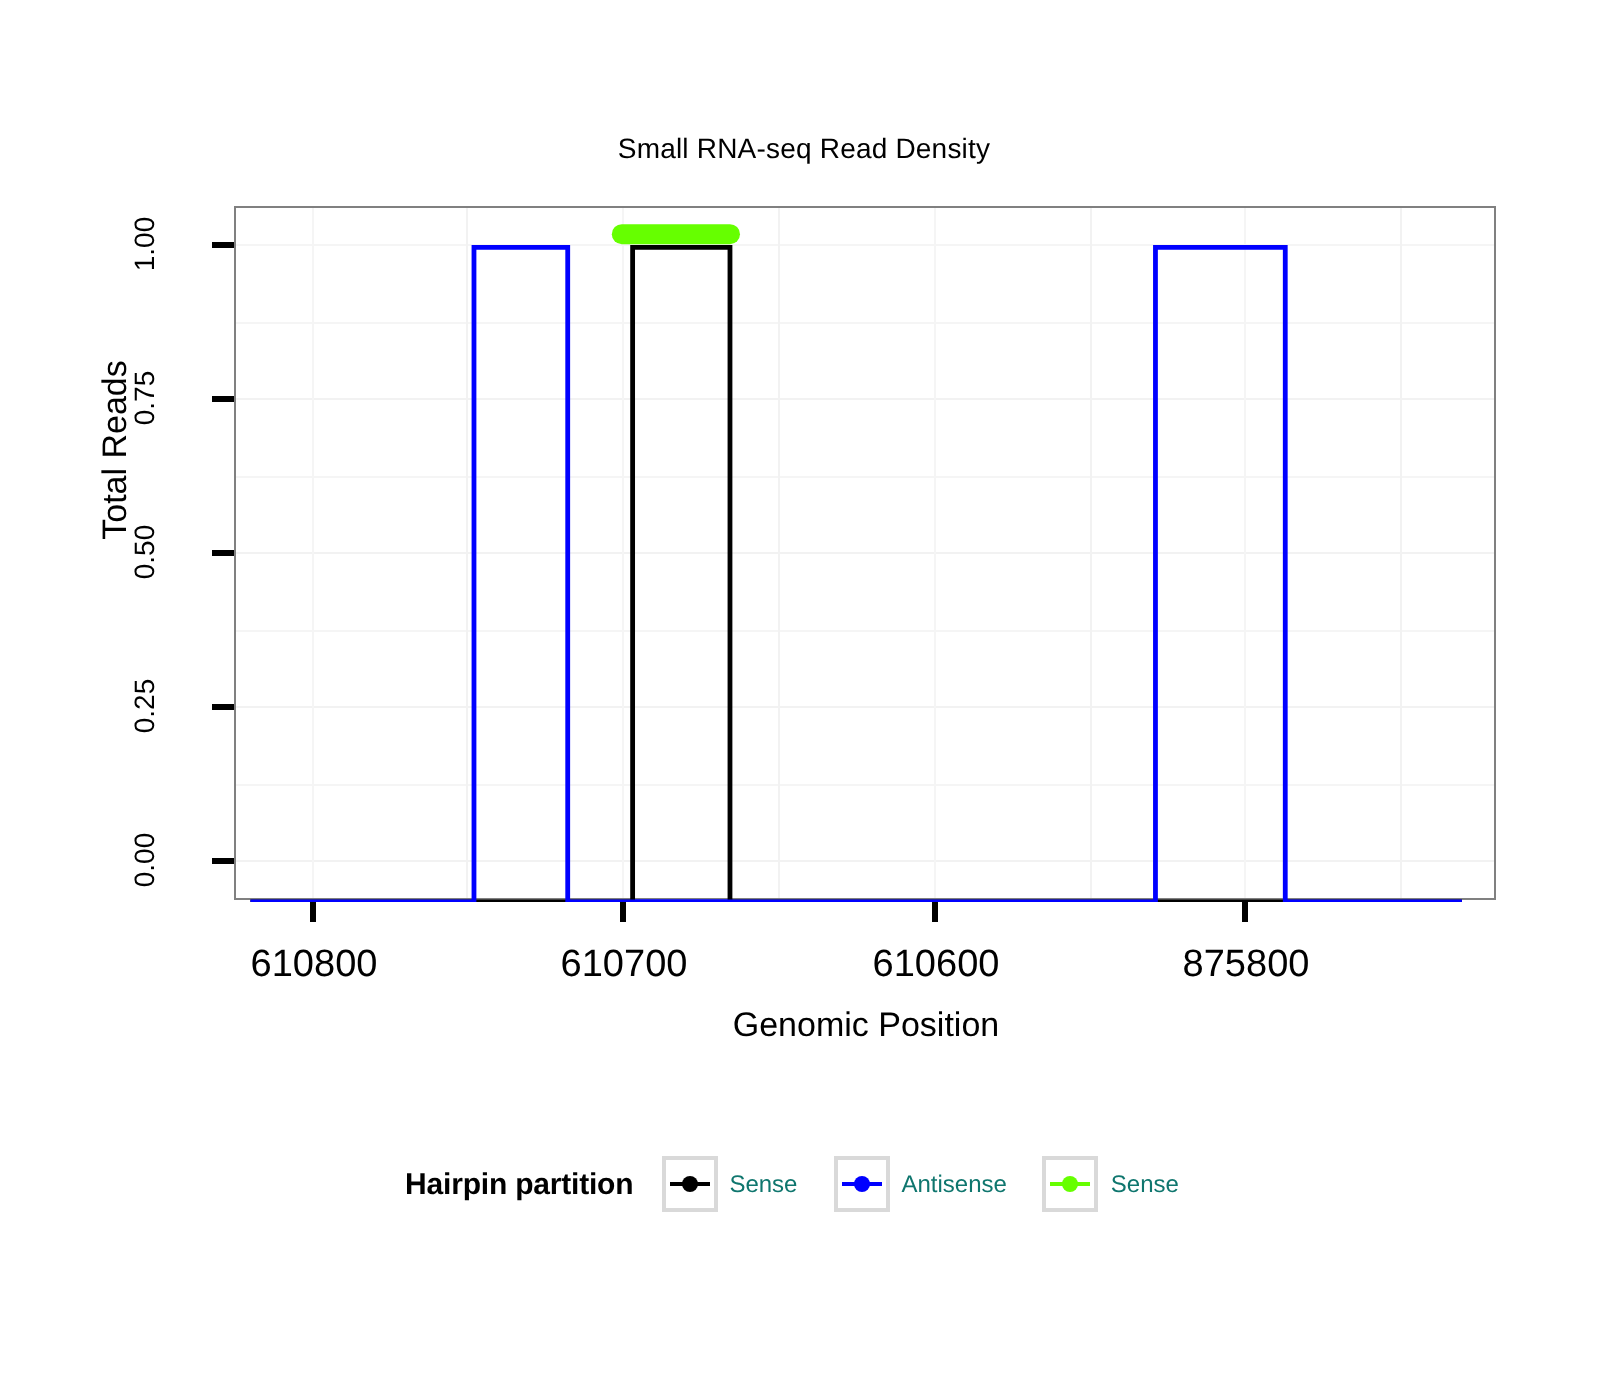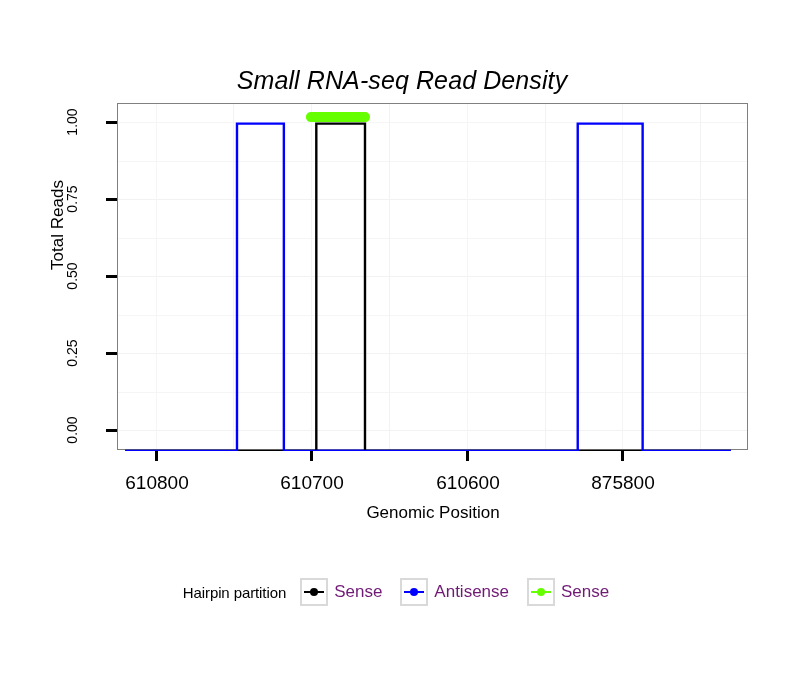--- a/index.html
+++ b/index.html
@@ -20,24 +20,23 @@
     left: 0; top: 0;
     width: 810px;
     height: 690px;
   }
   .chart-title {
     position: absolute;
     left: 0;
     top: 66px;
     width: 804px;
     text-align: center;
-    font-size: 25px;
+    font-size: 14px;
     letter-spacing: 0.1px;
     color: #000;
-    font-style: italic;
   }
   .ylab {
     position: absolute;
     left: -22px;
     top: 215px;
     width: 160px;
     text-align: center;
     font-size: 17px;
     transform: rotate(-90deg);
     transform-origin: center center;
@@ -118,21 +117,21 @@
     left: 0;
     top: 578px;
     width: 810px;
     display: flex;
     align-items: center;
     justify-content: center;
     gap: 0px;
   }
   .legend-title {
     font-size: 15px;
-    font-weight: normal;
+    font-weight: bold;
     color: #000;
     margin-right: 14px;
     letter-spacing: -0.1px;
   }
   .legend-item {
     display: flex;
     align-items: center;
     margin-right: 8px;
   }
   .legend-key {
@@ -155,22 +154,22 @@
     top: 50%;
     margin-top: -1.25px;
   }
   .legend-key .kdot {
     position: relative;
     width: 8px;
     height: 8px;
     border-radius: 50%;
   }
   .legend-label {
-    font-size: 17px;
-    color: #701a75;
+    font-size: 12px;
+    color: #0f766e;
     margin-right: 10px;
   }
   svg.series-layer {
     position: absolute;
     left: 0; top: 0;
   }
 </style>
 </head>
 <body>
 

